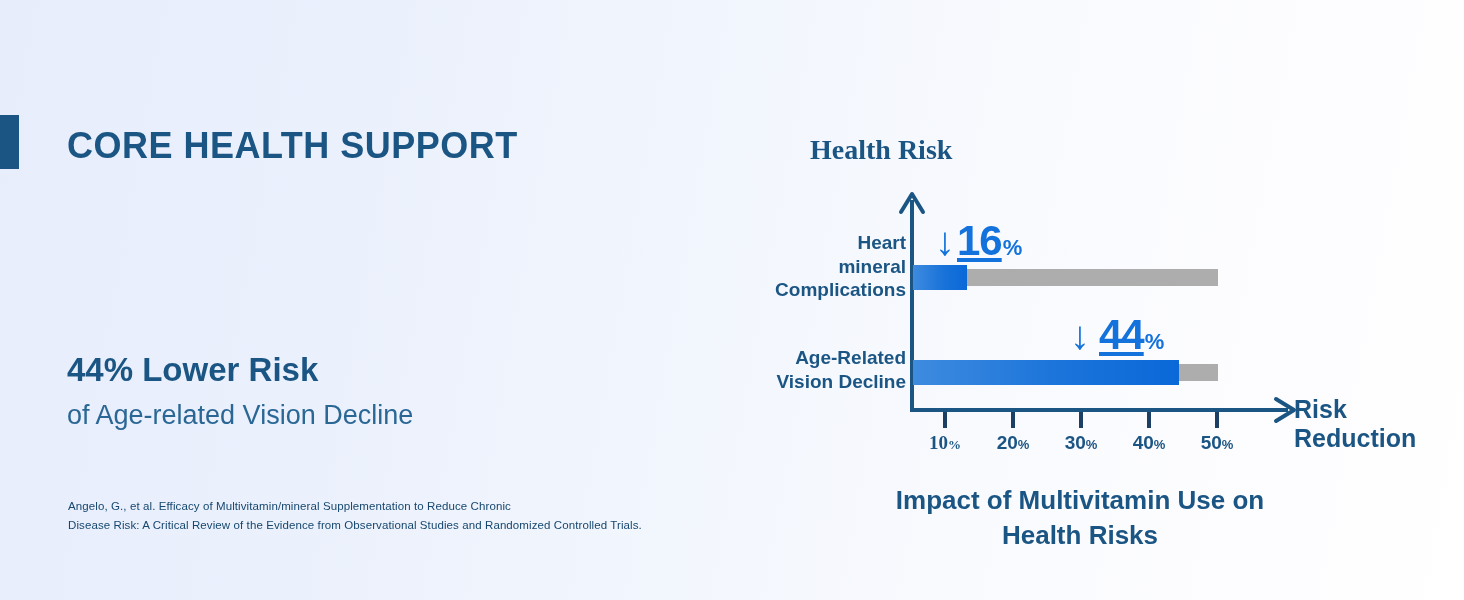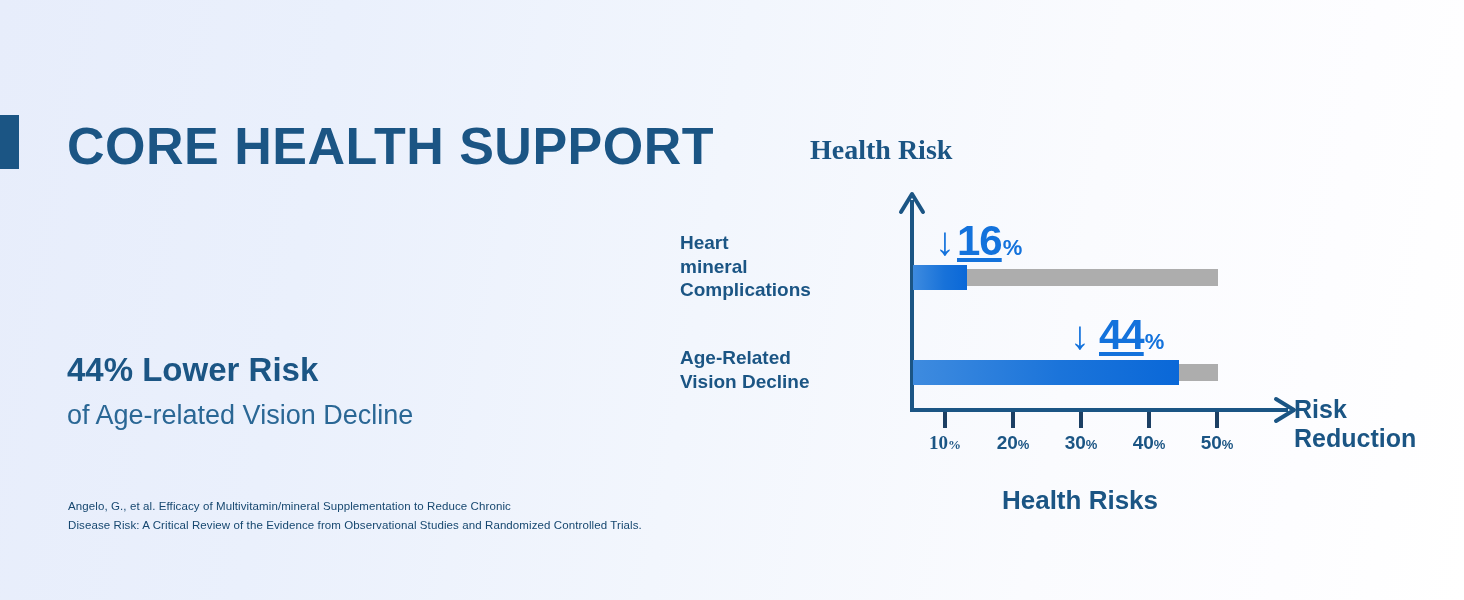--- a/index.html
+++ b/index.html
@@ -29,21 +29,21 @@
     width: 19px;
     height: 54px;
     background: #1b5584;
   }
 
   
   #headline {
     position: absolute;
     left: 67px;
     top: 120px;
-    font-size: 52px;
+    font-size: 36px;
     font-weight: bold;
     letter-spacing: 0.5px;
     color: #1b5584;
     line-height: 52px;
     white-space: nowrap;
   }
 
   .stat-block { position: absolute; left: 67px; }
   #stat-block-1 { top: 206px; }
   #stat-block-2 { top: 350px; }
@@ -99,22 +99,23 @@
     position: absolute;
     left: 0;
     top: 0;
     width: 784px;
     height: 440px;
   }
 
   
   .cat-label {
     position: absolute;
+    text-align: right;
     width: 210px;
-    left: 0px;
+    left: 16px;
     font-size: 19px;
     font-weight: bold;
     color: #1b5584;
     line-height: 23.5px;
   }
   #cat-label-0 { top: 111px; }
   #cat-label-1 { top: 226px; }
 
   
   .bar-track {
@@ -303,17 +304,18 @@
     <div class="tick-label" style="left:537px; top:312px;">
       <span>50</span><span class="pct">%</span>
     </div>
 
     <div id="chart-x-title">
       <div>Risk</div>
       <div>Reduction</div>
     </div>
 
     <div id="chart-caption">
+      <div>Impact of Multivitamin Use on</div>
       <div>Health Risks</div>
     </div>
 
   </div>
 </div>
 
 </body></html>

